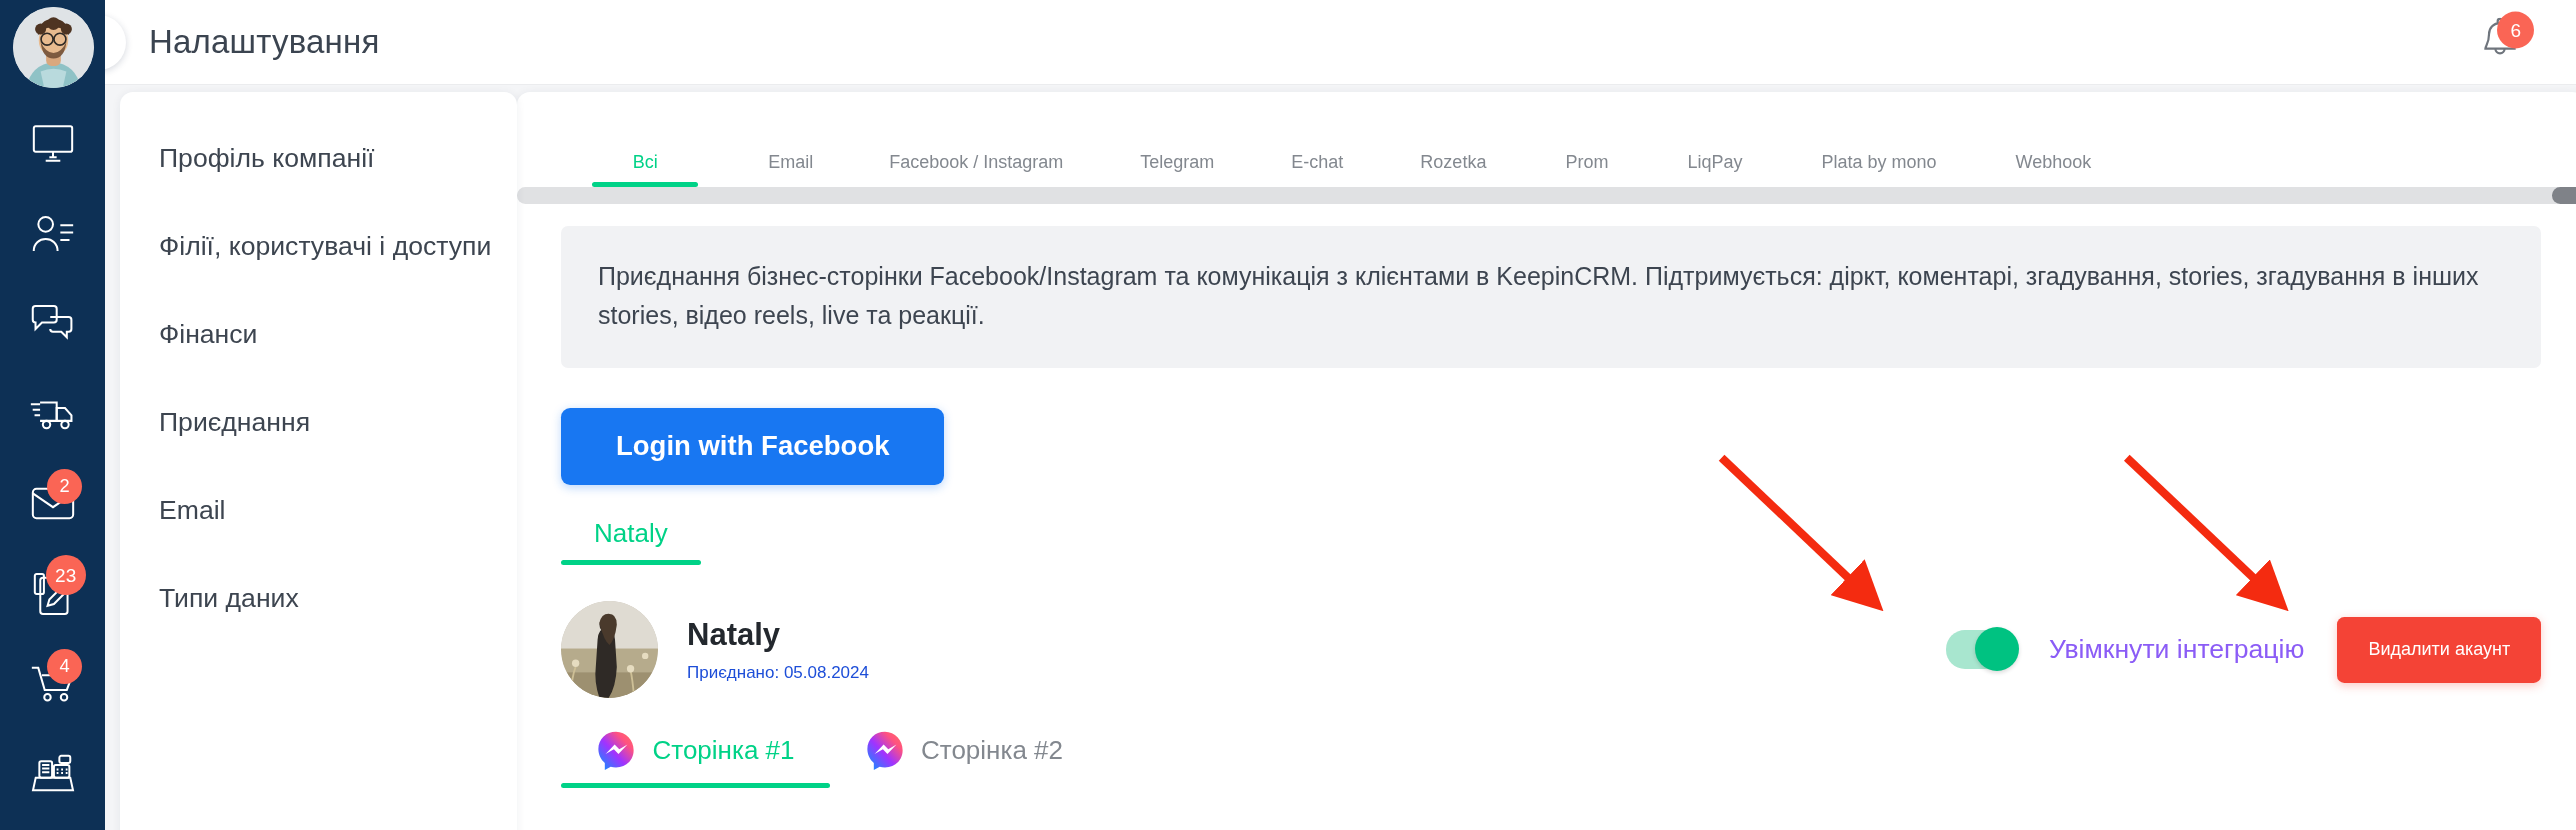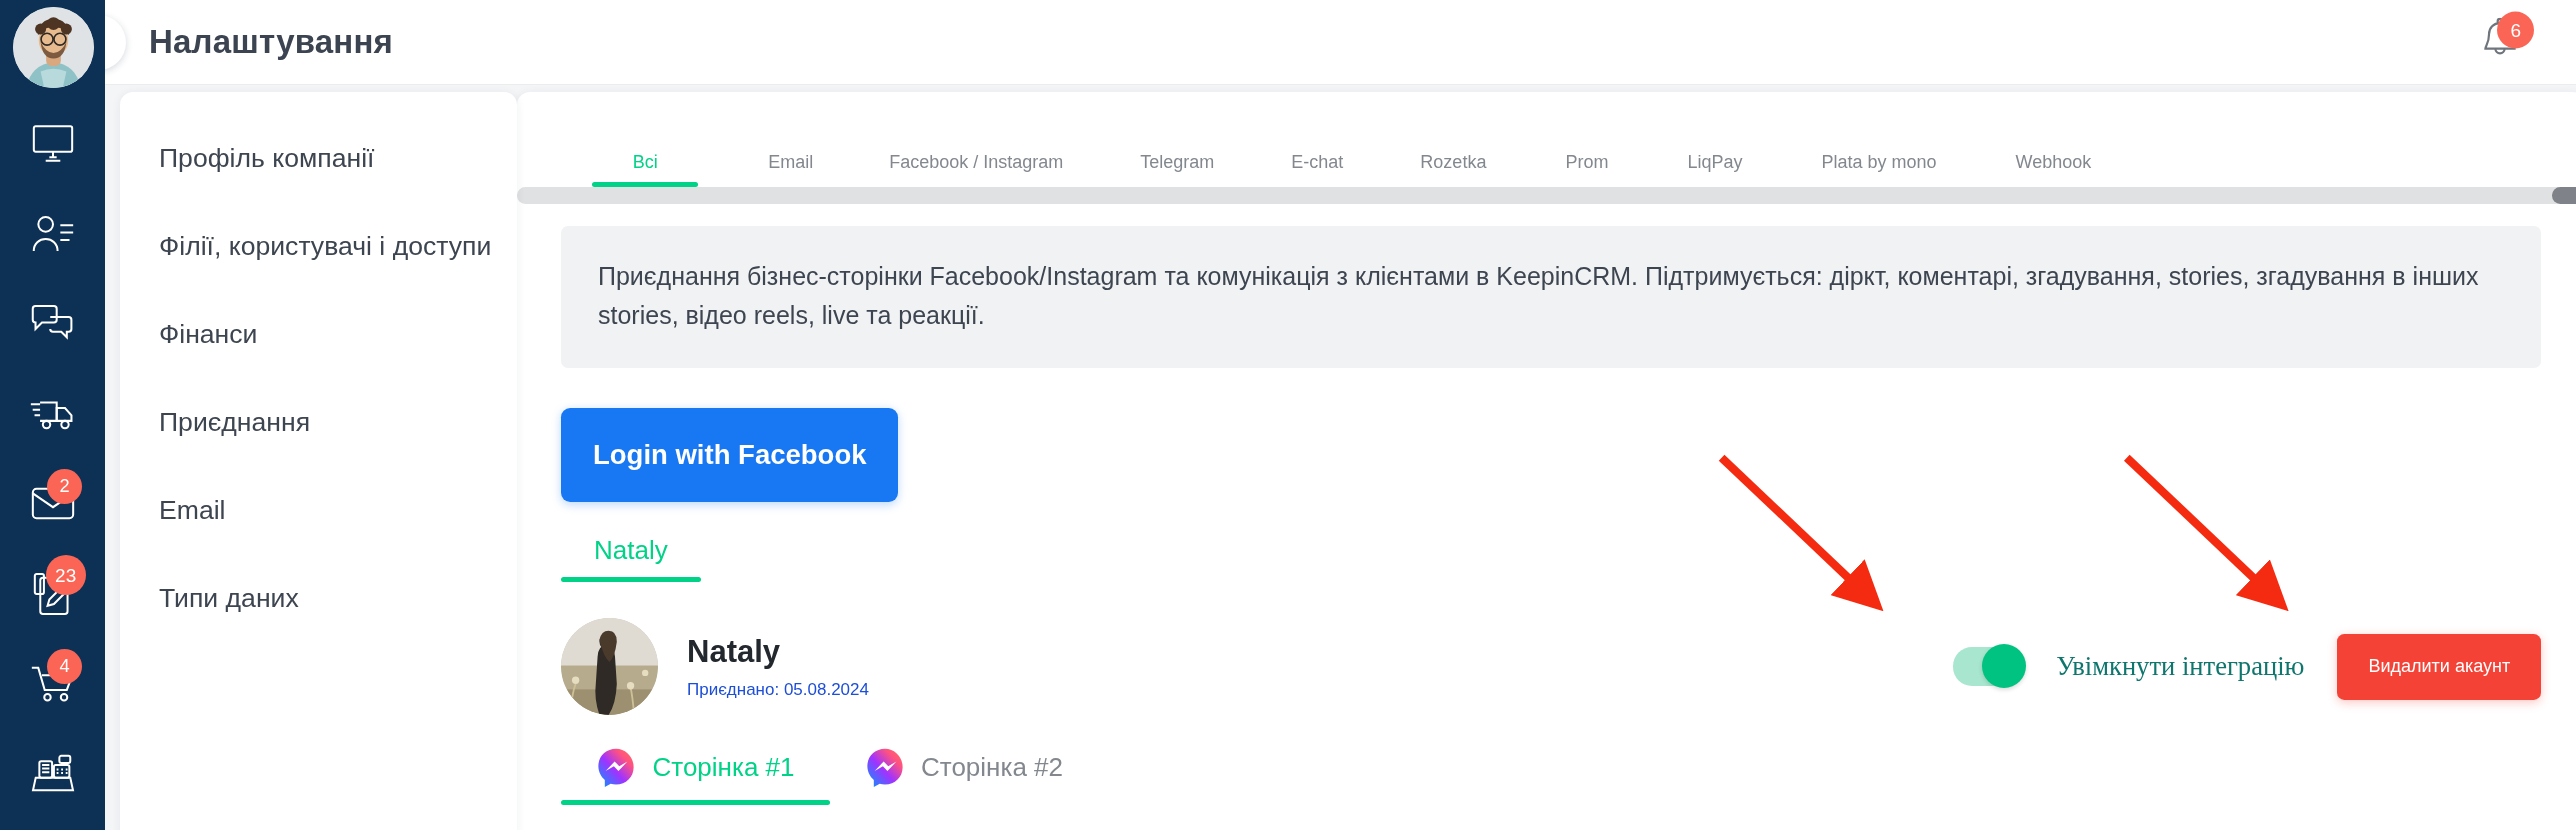--- a/index.html
+++ b/index.html
@@ -62,21 +62,21 @@
   .collapse-btn {
     position: absolute; left: -34px; top: 14.7px;
     width: 55px; height: 55px; border-radius: 50%;
     background: #ffffff;
     box-shadow: 0 1.8px 7.3px rgba(22,40,70,0.18);
     display: flex; align-items: center; justify-content: center;
     cursor: pointer; z-index: 50;
   }
   .page-title {
     margin-left: 44px;
-    font-size: 33px; color: #3b4450; font-weight: 700;
+    font-size: 33px; color: #3b4450; font-weight: 400;
     letter-spacing: 0.2px;
   }
   .bell-wrap {
     position: absolute; right: 51px; top: 50%; transform: translateY(-50%);
     width: 51px; height: 51px;
     display:flex; align-items:center; justify-content:center;
     cursor: pointer;
   }
   .bell-wrap .badge {
     width: 37px; height: 37px; top: -5.5px; right: -9.2px; font-size: 19px;
@@ -154,21 +154,21 @@
     padding: 31px 37px 33px 37px;
     font-size: 25px; line-height: 1.55; color: #3d4550;
   }
 
   
   .fb-btn {
     margin: 40px 0 0 44px;
     display: inline-flex; align-items: center; justify-content: center;
     background: #1877f2; color: #fff;
     font-size: 27.5px; font-weight: bold;
-    height: 94px; padding: 0 32px;
+    height: 77px; padding: 0 55px;
     border: none; border-radius: 9.2px;
     box-shadow: 0 2.8px 9.2px rgba(24,119,242,0.28);
     cursor: pointer;
   }
 
   
   .acct-tabs { margin: 33px 0 0 44px; display: flex; }
   .acct-tab {
     position: relative;
     font-size: 26px; color: #00d287;
@@ -205,21 +205,21 @@
     position: relative; width: 70px; height: 39px;
     border-radius: 19px; background: #a8e6cf;
     cursor: pointer; flex: 0 0 auto;
   }
   .toggle .knob {
     position: absolute; right: -2.8px; top: -2.8px;
     width: 44px; height: 44px; border-radius: 50%;
     background: #00c281;
     box-shadow: 0 1.8px 4.6px rgba(0,0,0,0.15);
   }
-  .toggle-label { font-size: 26.6px; color: #0f766e; white-space: nowrap; font-family: Liberation Serif, serif; }
+  .toggle-label { font-size: 26.6px; color: #8b5cf6; white-space: nowrap; }
   .delete-btn {
     background: #f44336; color: #ffffff;
     border: none; border-radius: 7.3px;
     font-size: 18px;
     height: 66px; padding: 0 31px;
     cursor: pointer;
     box-shadow: 0 2.8px 9.2px rgba(244,67,54,0.28);
     white-space: nowrap;
     text-align: center;
   }

